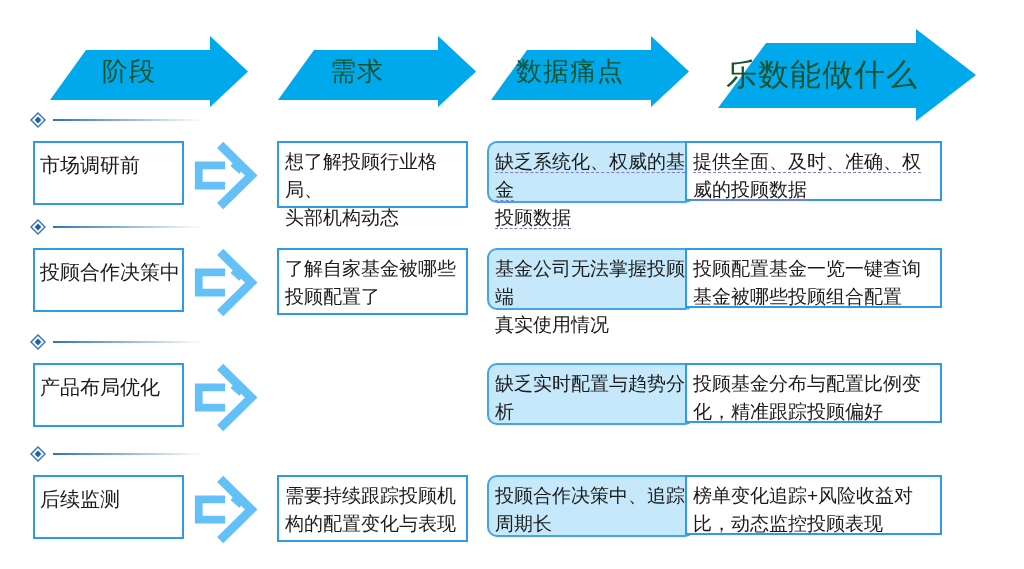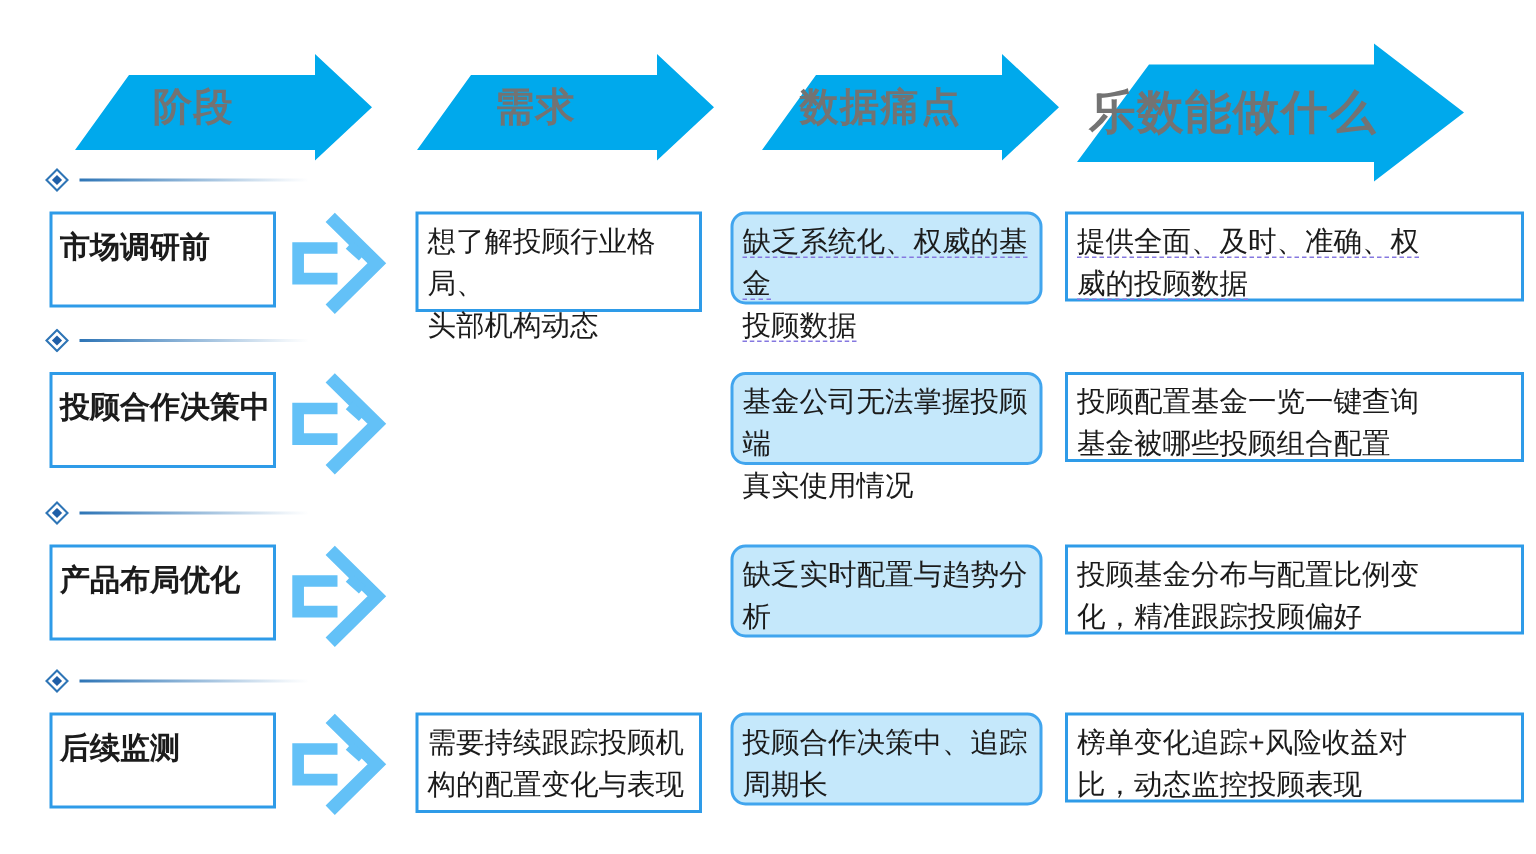--- a/index.html
+++ b/index.html
@@ -22,27 +22,26 @@
     font-family:"Liberation Sans","DejaVu Sans",sans-serif;
     color:var(--text);
   }
   
   .header-arrow{position:absolute;}
   .header-arrow svg{position:absolute;inset:0;width:100%;height:100%;display:block;}
   .header-arrow .header-label{
     position:absolute;inset:0;
     display:flex;align-items:center;justify-content:center;
     padding-right:40px;box-sizing:border-box;
-    font-size:26px;color:#737373;letter-spacing:1px;
+    font-size:26px;color:#14532d;letter-spacing:1px;
     white-space:nowrap;
-    font-weight:bold;
   }
   .h1{left:50px;top:33px;width:198px;height:77px;}
   .h2{left:278px;top:33px;width:198px;height:77px;}
-  .h3{left:508px;top:33px;width:198px;height:77px;}
+  .h3{left:491px;top:33px;width:198px;height:77px;}
   .h4{left:718px;top:28px;width:260px;height:94px;}
   .h4 .header-label{font-size:31px;padding-right:52px;}
   
   #rows .row{position:absolute;left:0;width:1024px;height:72px;}
   #rows .row:nth-child(1){top:141px;}
   #rows .row:nth-child(2){top:248px;}
   #rows .row:nth-child(3){top:363px;}
   #rows .row:nth-child(4){top:475px;}
   .box{
     position:absolute;top:0;
@@ -51,25 +50,25 @@
     background:#fff;
     padding:5px 2px 4px 6px;
   }
   .t{
     display:block;
     white-space:pre-line;
     font-size:19px;
     line-height:1.48;
     color:var(--text);
   }
-  .stage{left:33px;width:151px;height:64px;padding:8px 0 0 5px;font-weight:bold;}
+  .stage{left:33px;width:151px;height:64px;padding:8px 0 0 5px;}
   .stage-text{font-size:20px;}
   .need{left:277px;width:191px;height:67px;}
   .pain{left:487px;width:208px;height:62px;background:var(--pain-fill);border-color:var(--pain-border);border-radius:10px;}
-  .solution{left:710px;width:306px;height:60px;}
+  .solution{left:685px;width:257px;height:60px;}
   .dashed{
     text-decoration:underline dashed var(--underline);
     text-decoration-thickness:1px;
     text-underline-offset:4px;
   }
   .flow-icon{position:absolute;left:190px;top:0;width:70px;height:70px;}
   
   .bullet{
     position:absolute;left:30px;top:-29px;
     width:176px;height:16px;
@@ -155,20 +154,24 @@
         <div class="bullet-line"></div>
       </div>
       <div class="box stage">
         <span class="t stage-text">投顾合作决策中</span>
       </div>
       <svg class="flow-icon" viewBox="0 0 72 72" fill="none" stroke="var(--outline-arrow)">
         <path d="M 36 25 L 9 25 L 9 46 L 36 46" stroke-width="8"></path>
         <path d="M 31 4 L 63 35.5 L 31 67" stroke-width="9"></path>
         <path d="M 44 23 L 53 31" stroke-width="7"></path>
       </svg>
+      <div class="box need">
+        <span class="t need-text">了解自家基金被哪些
+投顾配置了</span>
+      </div>
       <div class="box pain">
         <span class="t pain-text">基金公司无法掌握投顾端
 真实使用情况</span>
       </div>
       <div class="box solution">
         <span class="t solution-text">投顾配置基金一览一键查询
 基金被哪些投顾组合配置</span>
       </div>
     </div>
 

